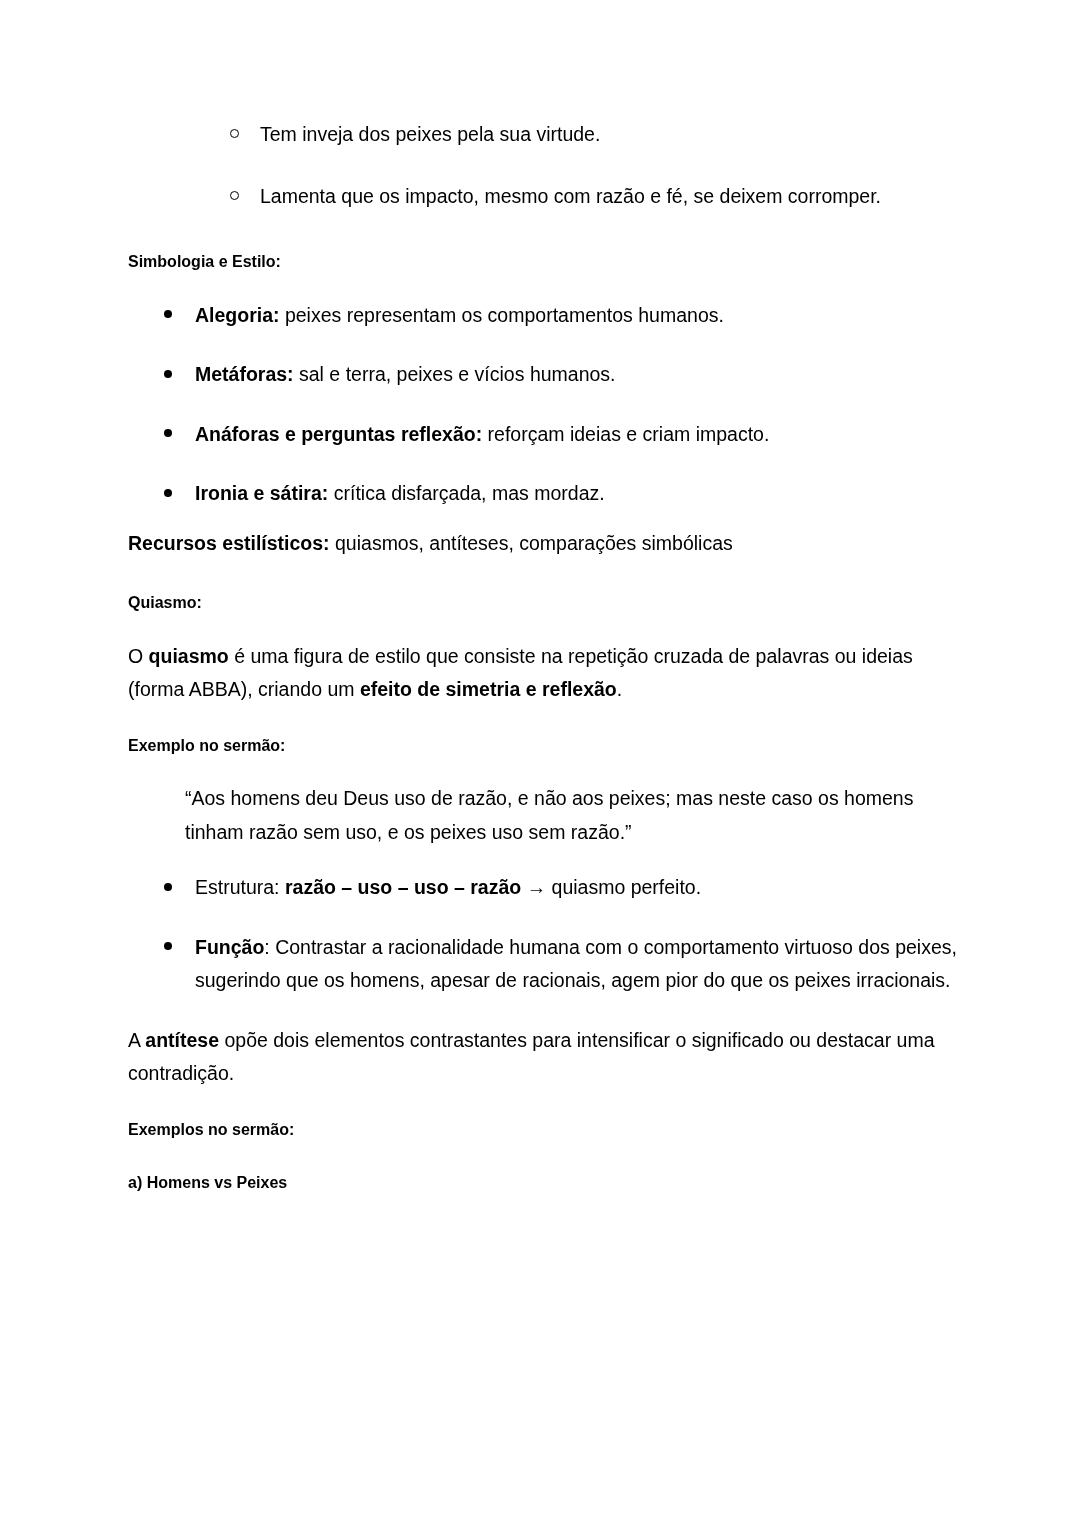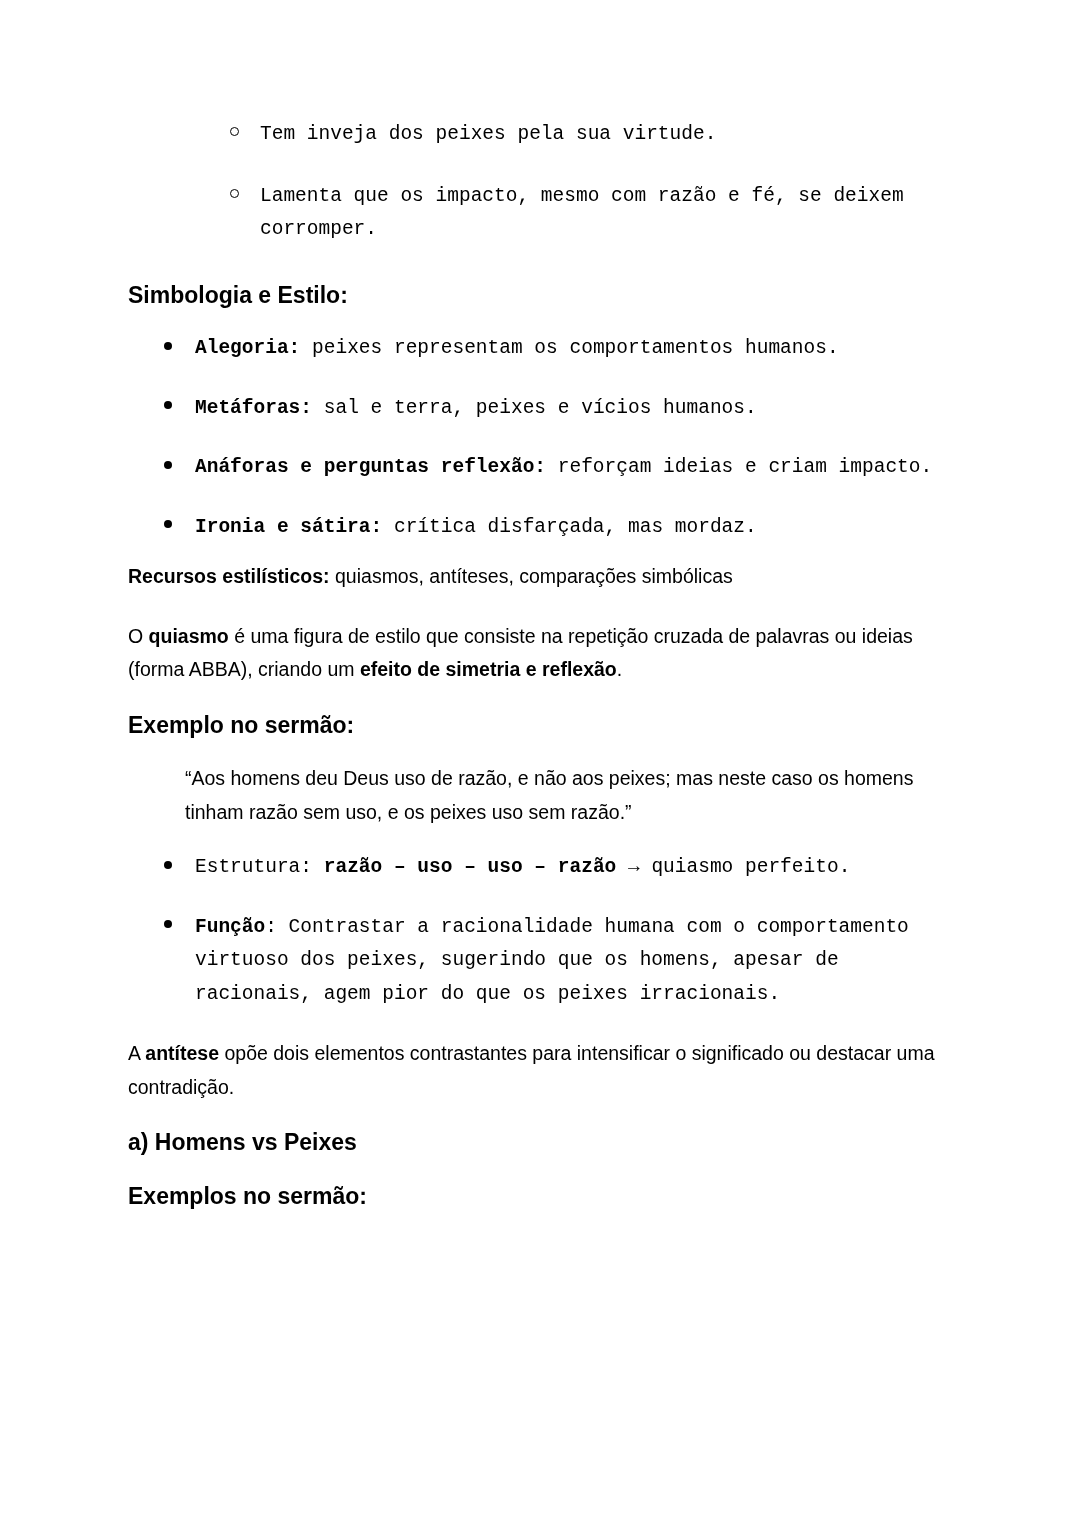--- a/index.html
+++ b/index.html
@@ -29,21 +29,21 @@
   }
 
   
   .para {
     font-size: 19.5px;
     line-height: 33.5px;
     margin: 0 0 22px 0;
     color: #000;
   }
   .heading {
-    font-size: 23px;
+    font-size: 16px;
     line-height: 33.5px;
     font-weight: bold;
     margin: 0 0 20px 0;
     color: #000;
   }
   .tight {
     margin-bottom: 14px;
   }
   b, strong { font-weight: bold; }
 
@@ -51,21 +51,20 @@
   .list {
     list-style: none;
     margin: 0;
     padding: 0;
   }
   .li {
     position: relative;
     font-size: 19.5px;
     line-height: 33.5px;
     color: #000;
-    font-family: Liberation Mono, monospace;
   }
 
   
   .lvl1 {
     padding-left: 67px;
     margin-bottom: 26px;
   }
   .lvl1 > .marker {
     position: absolute;
     left: 36px;
@@ -164,20 +163,21 @@
         <b>Ironia e sátira:</b><span> crítica disfarçada, mas mordaz.</span>
       </li>
     </ul>
 
     <p class="para tight">
       <b>Recursos estilísticos:</b><span> quiasmos, antíteses, comparações simbólicas</span>
     </p>
 
     <div class="spacer-md"></div>
 
+    <h3 class="heading">Quiasmo:</h3>
 
     <p class="para"><span>O </span><b>quiasmo</b><span> é uma figura de estilo que consiste na repetição cruzada de palavras ou ideias (forma ABBA), criando um </span><b>efeito de simetria e reflexão</b><span>.</span></p>
 
     <h3 class="heading">Exemplo no sermão:</h3>
 
     <div class="quote-block">“Aos homens deu Deus uso de razão, e não aos peixes; mas neste caso os homens tinham razão sem uso, e os peixes uso sem razão.”</div>
 
     <ul class="list">
       <li class="li lvl1">
         <span class="marker"><span class="disc"></span></span>
@@ -187,18 +187,18 @@
         <span class="marker"><span class="disc"></span></span>
         <b>Função</b><span>: Contrastar a racionalidade humana com o comportamento virtuoso dos peixes, sugerindo que os homens, apesar de racionais, agem pior do que os peixes irracionais.</span>
       </li>
     </ul>
 
     <div class="spacer-md"></div>
 
 
     <p class="para"><span>A </span><b>antítese</b><span> opõe dois elementos contrastantes para intensificar o significado ou destacar uma contradição.</span></p>
 
+    <h3 class="heading">Exemplos no sermão:</h3>
+
     <h3 class="heading">a) Homens vs Peixes</h3>
-
-    <h3 class="heading">Exemplos no sermão:</h3>
 
   </div>
 </div>
 
 </body></html>

